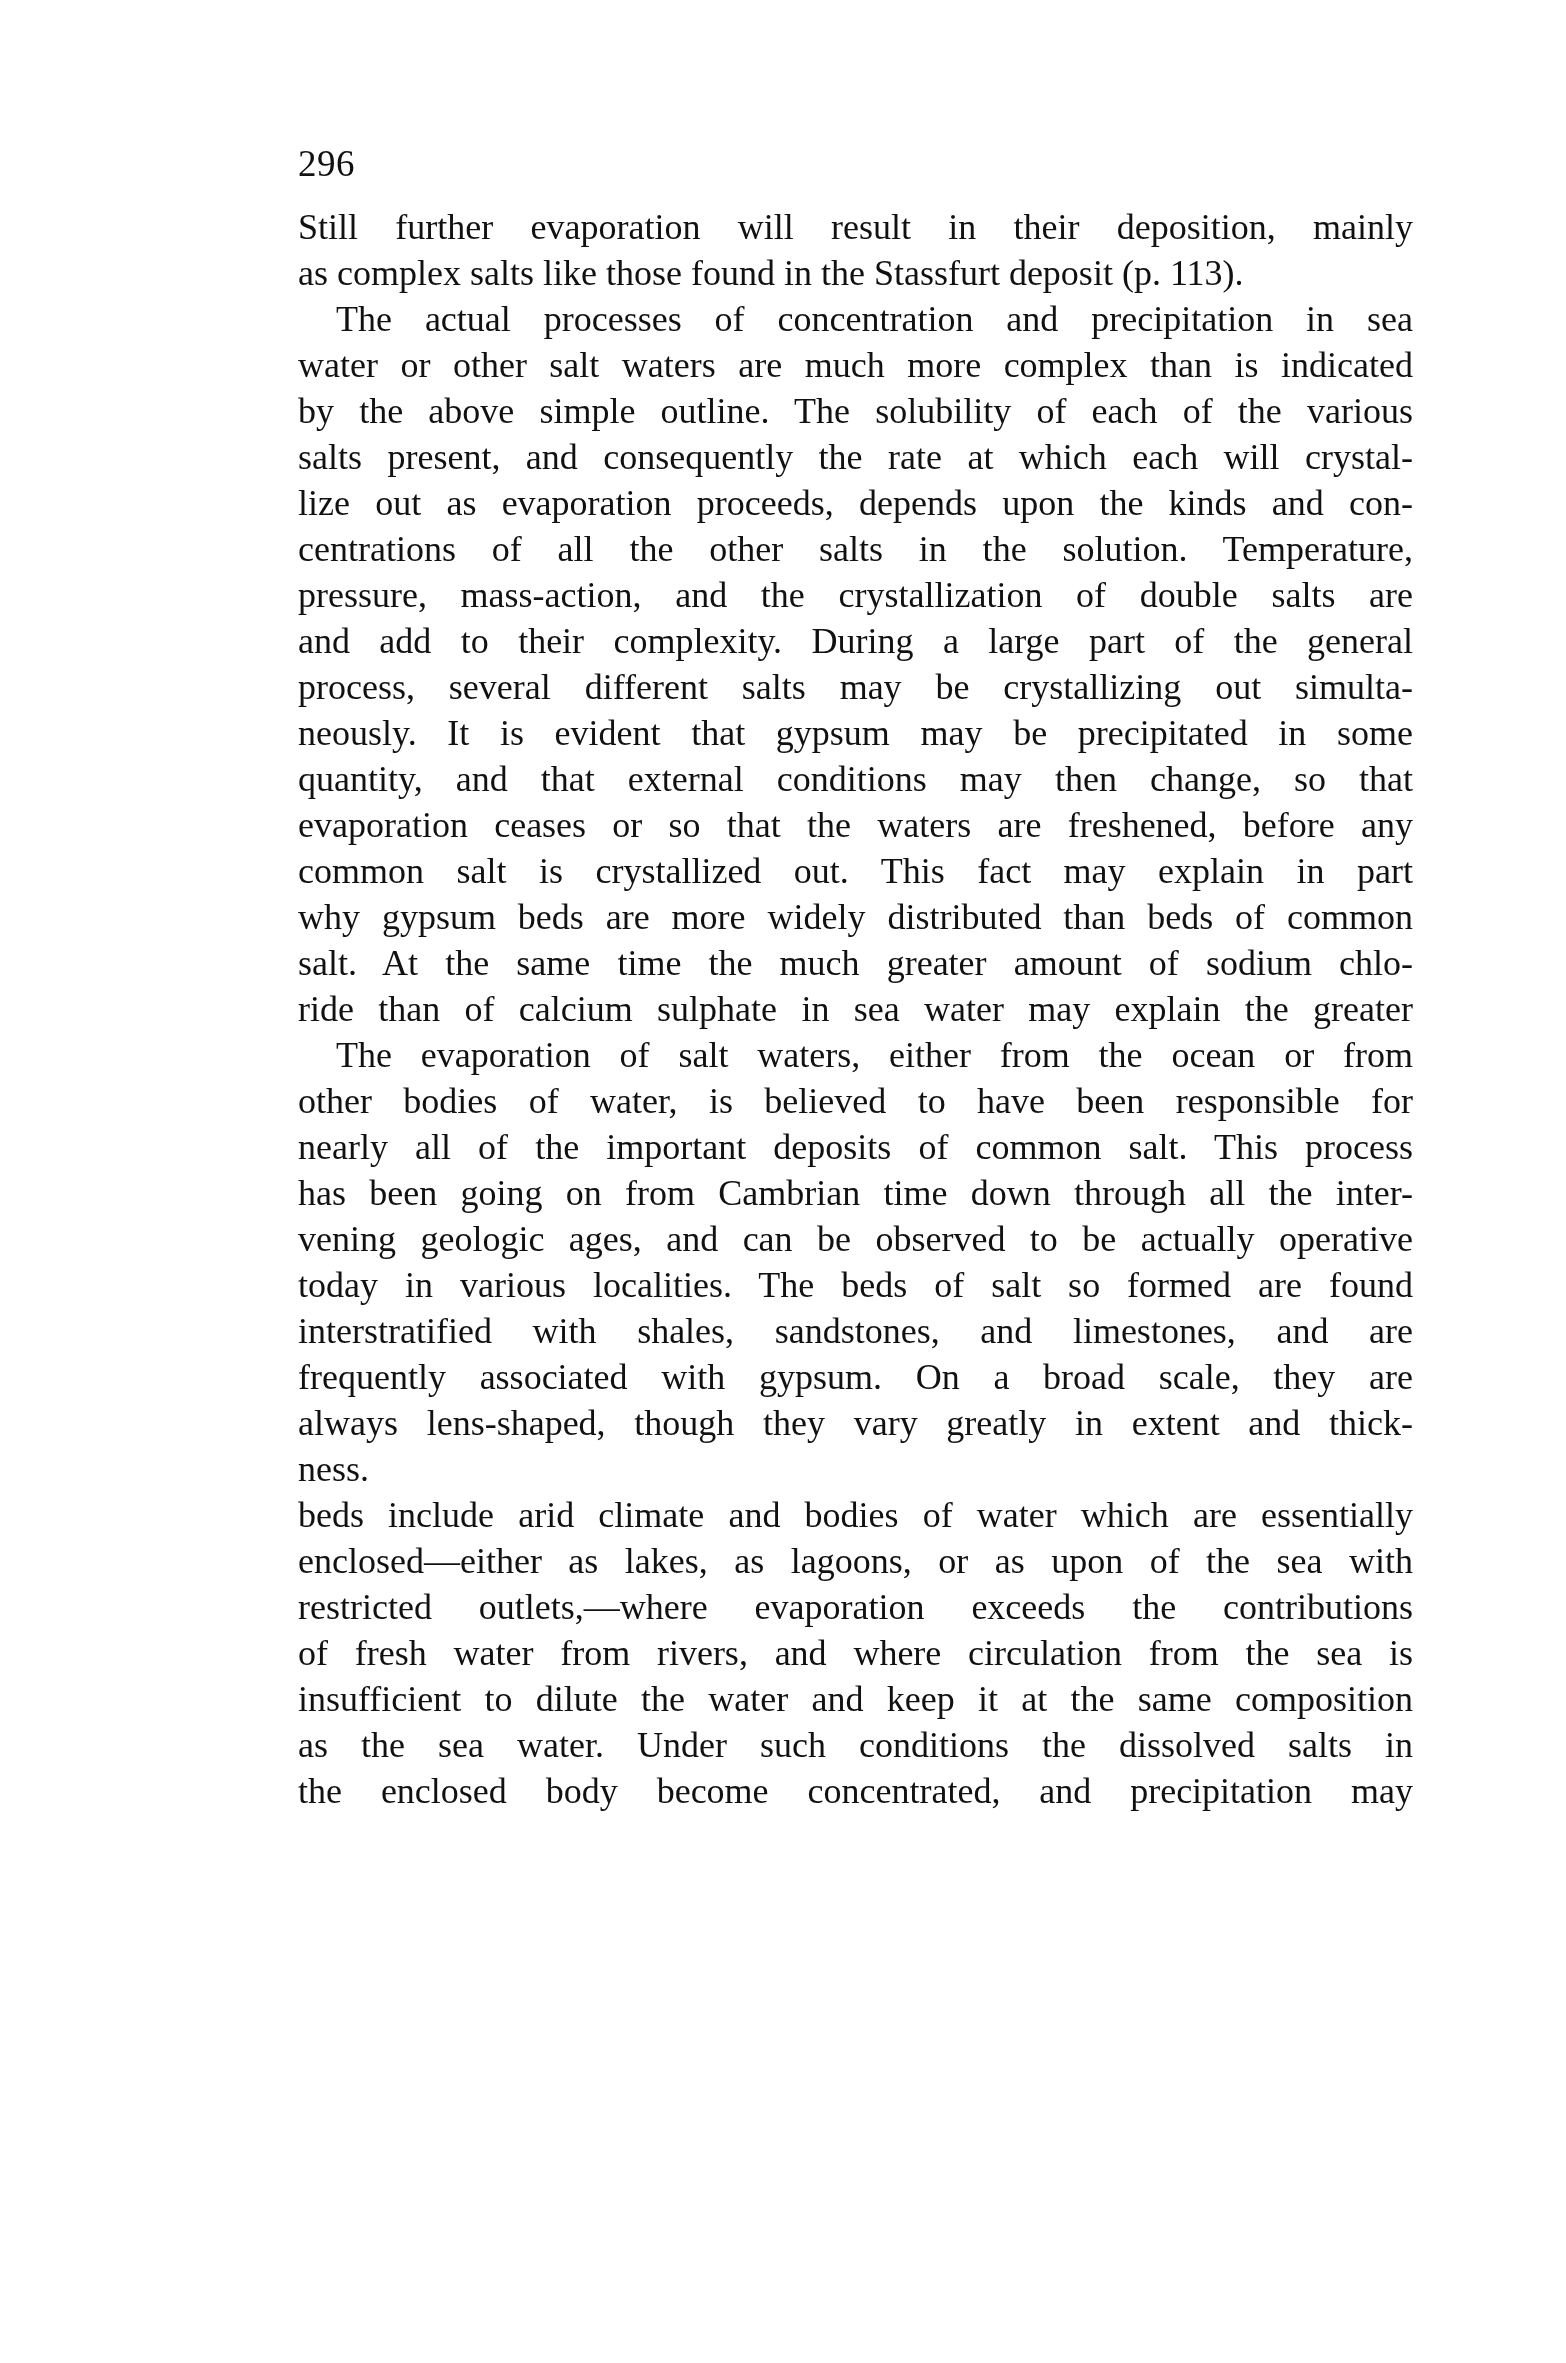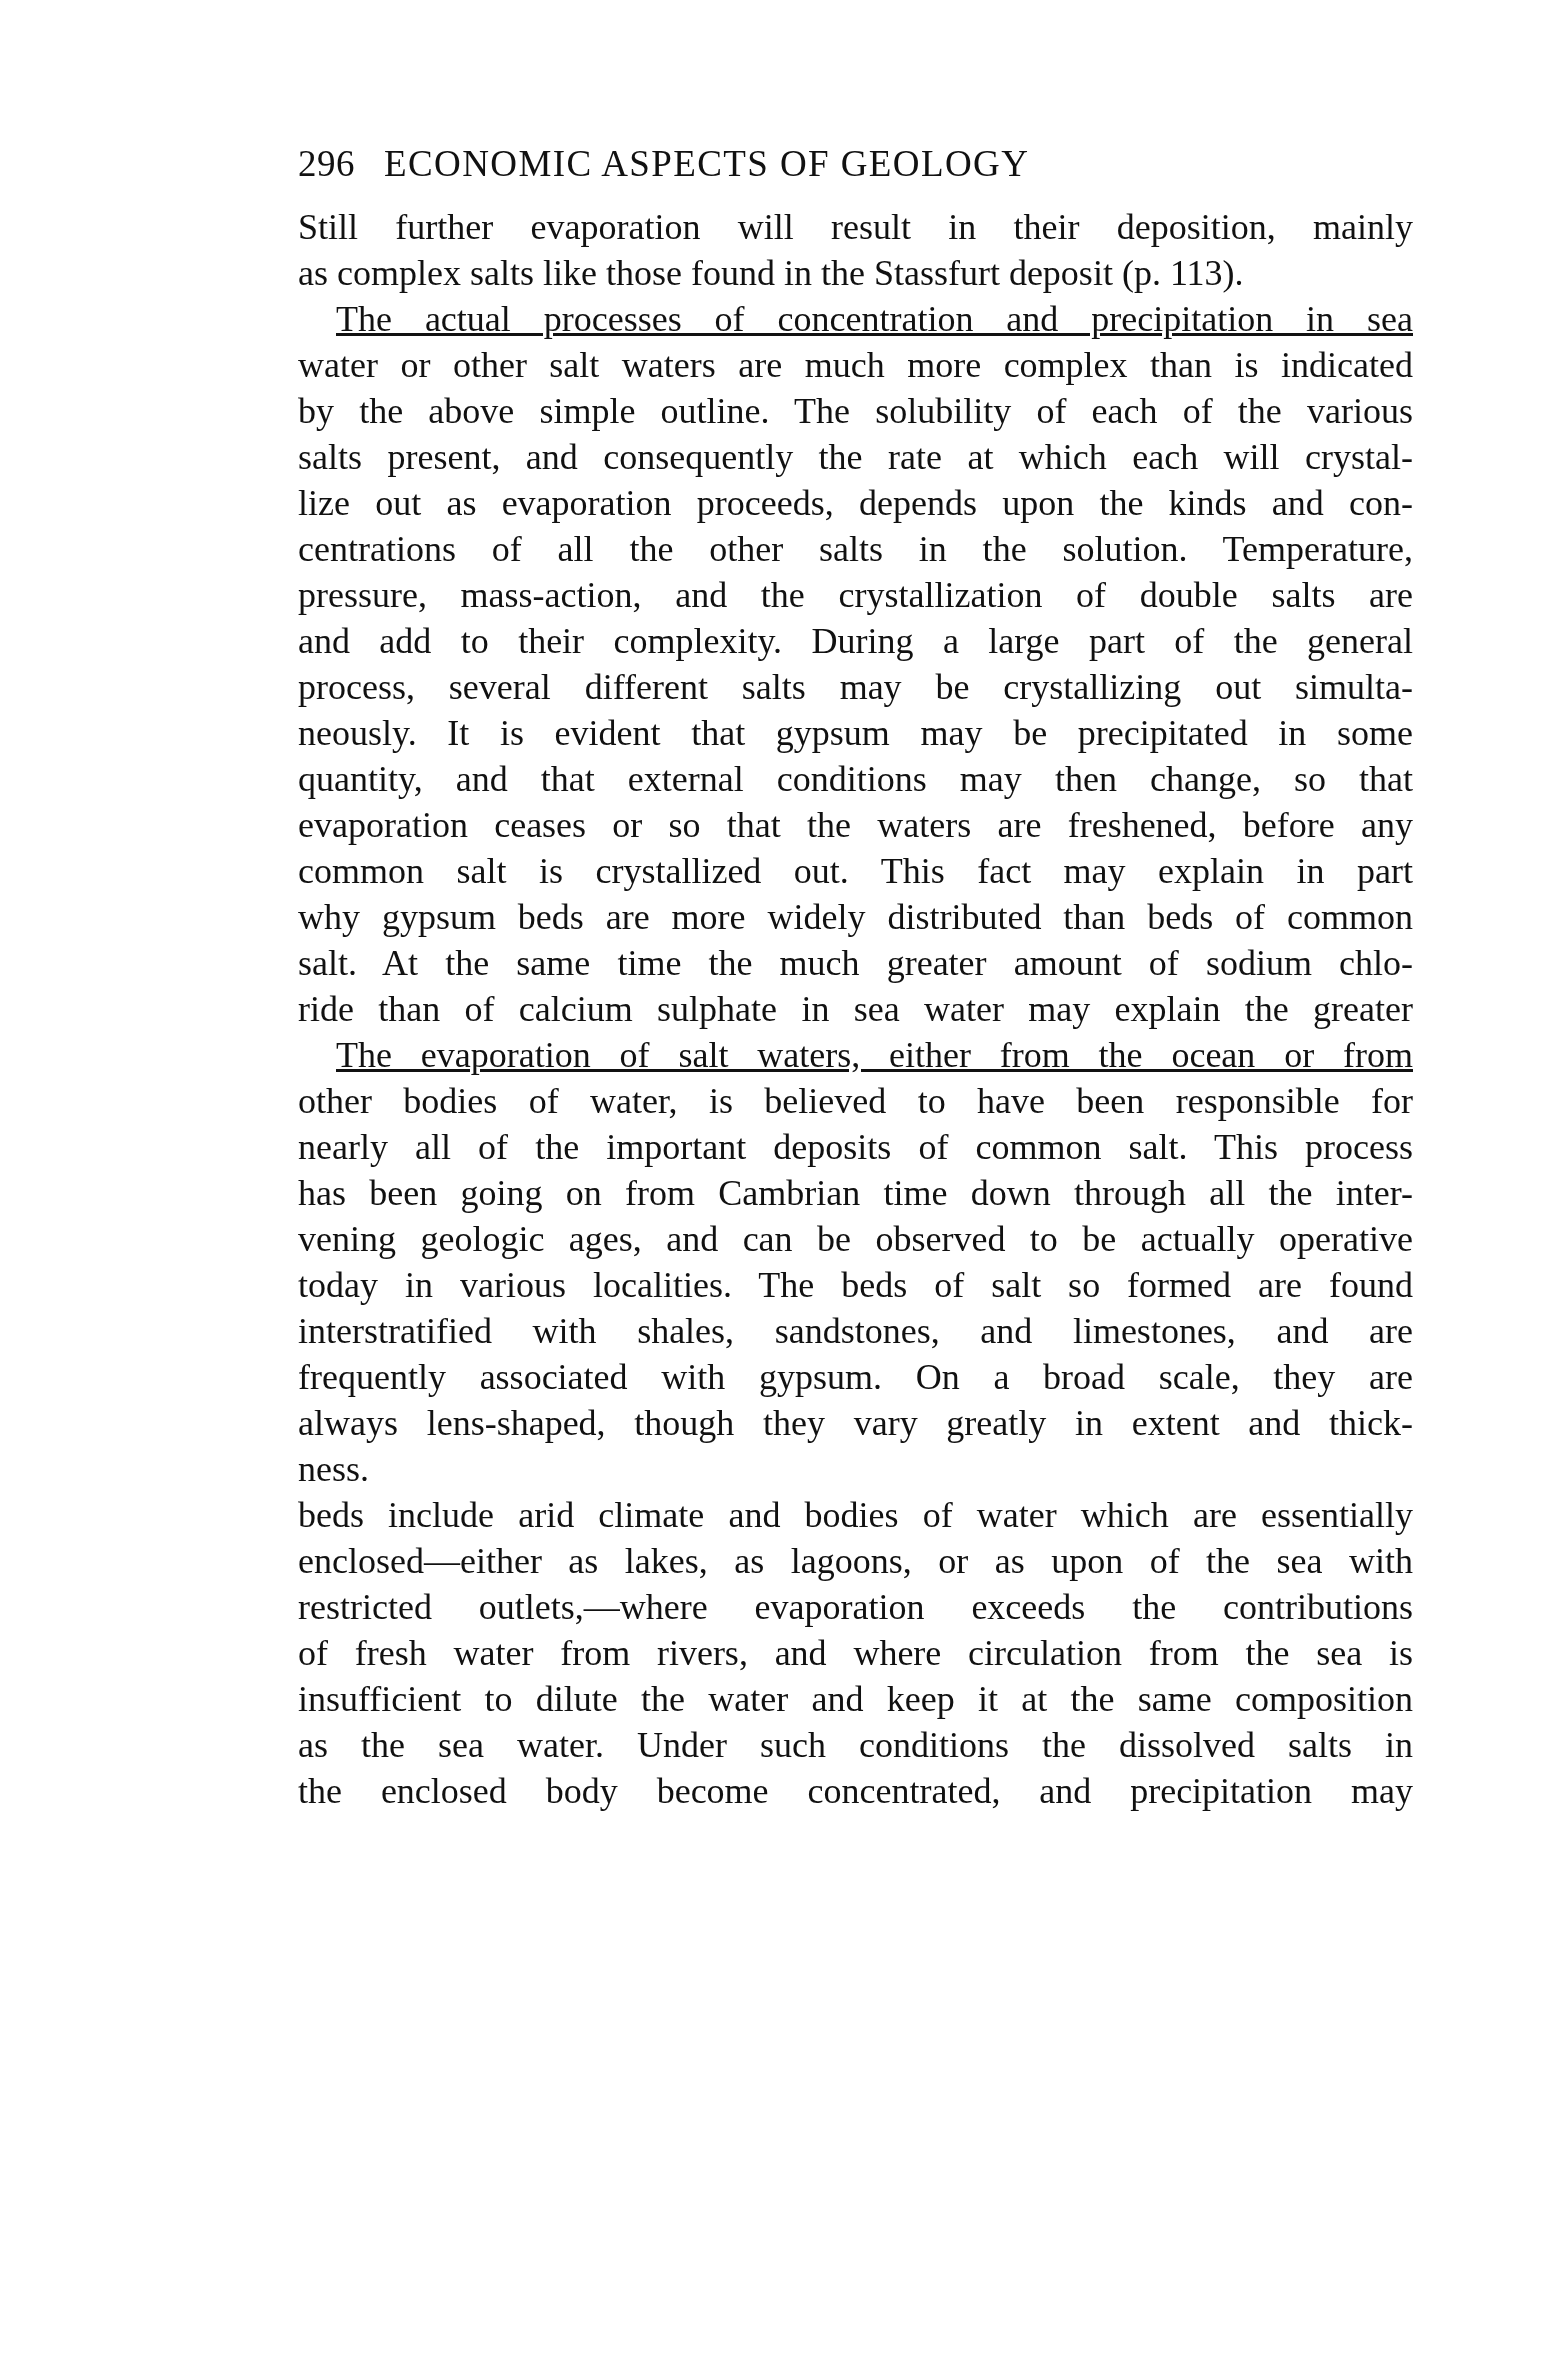--- a/index.html
+++ b/index.html
@@ -60,31 +60,29 @@
       white-space: nowrap;
       text-align: justify;
       text-align-last: justify;
       overflow: hidden;
     }
     .line.last {
       text-align-last: left;
     }
     .line.indent {
       padding-left: 38px;
-      text-decoration: underline;
     }
   </style>
 </head>
 <body>
 
 <div class="page">
 
   <div class="running-head">
     <span class="page-number">296</span>
-    <span class="running-title">ECONOMIC ASPECTS OF GEOLOGY</span>
   </div>
 
   <div class="body-text">
 
     <div>
       <span class="line">Still further evaporation will result in their deposition, mainly</span>
       <span class="line last">as complex salts like those found in the Stassfurt deposit (p. 113).</span>
     </div>
 
     <div>

